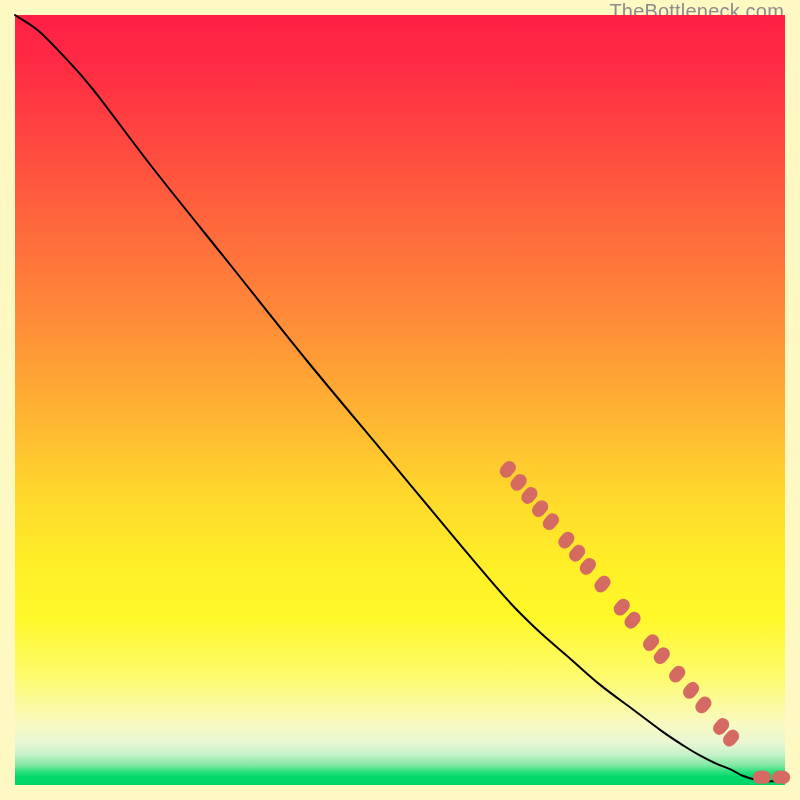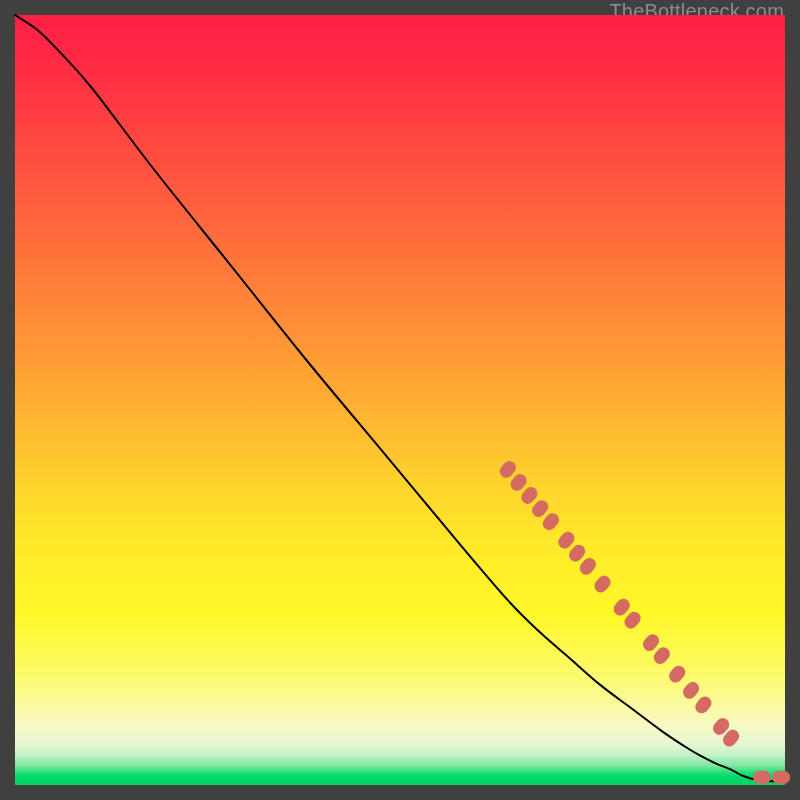--- a/index.html
+++ b/index.html
@@ -8,21 +8,21 @@
     width: 800px;
     height: 800px;
     background: #000;
     overflow: hidden;
     font-family: Arial, Helvetica, sans-serif;
   }
   .stage {
     position: relative;
     width: 800px;
     height: 800px;
-    background: #404040;
+    background: #fef9c3;
   }
   .plot {
     position: absolute;
     left: 15px;
     top: 15px;
     width: 770px;
     height: 770px;
     
     background: linear-gradient(
       to bottom,

